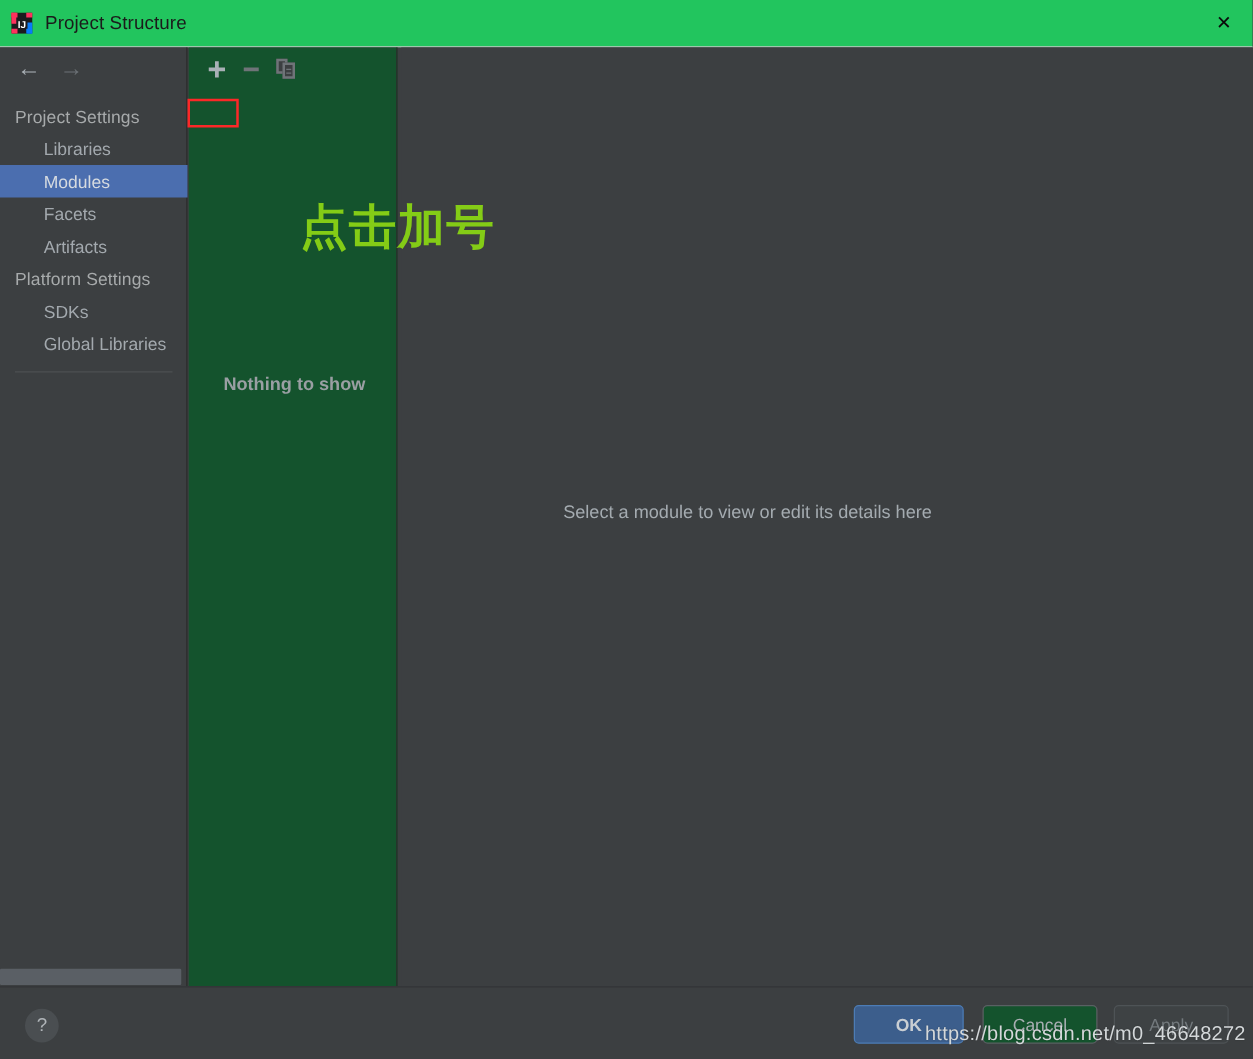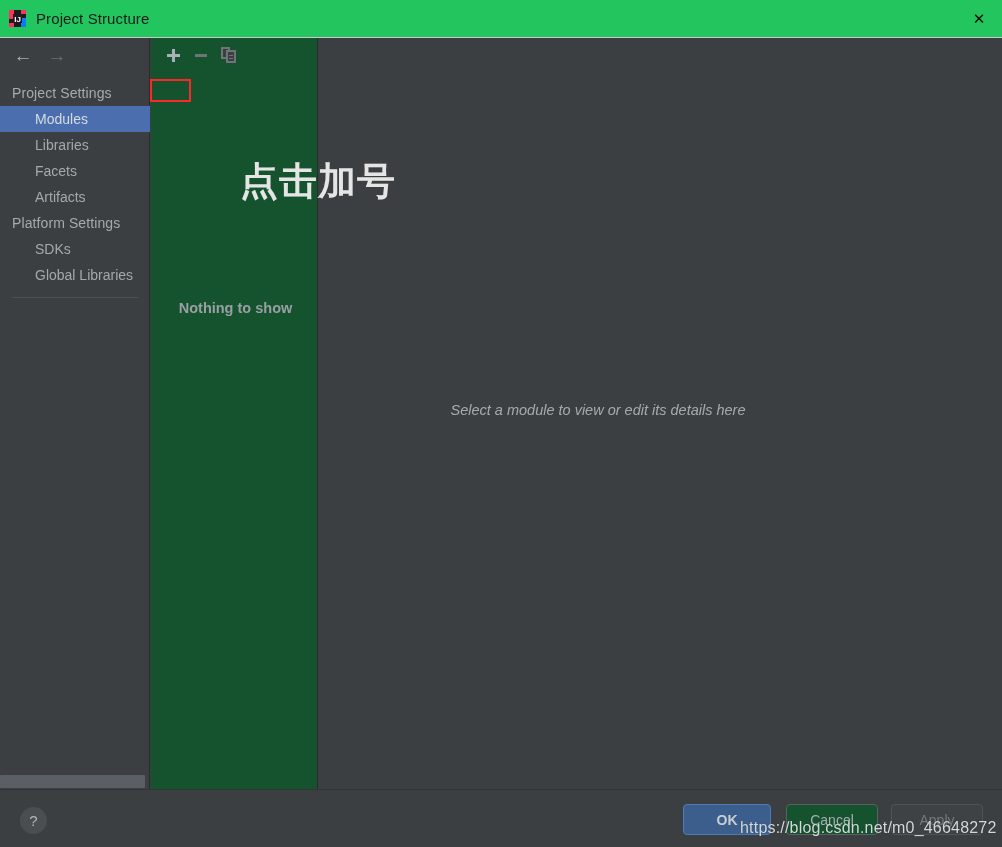--- a/index.html
+++ b/index.html
@@ -256,32 +256,31 @@
   }
   .right-hint {
     position: absolute;
     left: 0;
     top: 364px;
     width: 554px;
     text-align: center;
     font-size: 14.5px;
     color: #a4abb0;
     white-space: nowrap;
-    font-style: italic;
   }
 
   
   .annotation {
     position: absolute;
     left: 240px;
     top: 118px;
     font-family: Liberation Mono, monospace;
     font-size: 38px;
     font-weight: bold;
-    color: #e5e5e5;
+    color: #84cc16;
     letter-spacing: 1px;
     white-space: nowrap;
     z-index: 25;
   }
 
   
   .footer {
     position: absolute;
     left: 0; top: 789px;
     width: 1002px;
@@ -374,22 +373,22 @@
 
   <div class="dialog-body">
 
     <div class="sidebar">
       <div class="nav-arrows">
         <div class="nav-arrow back">←</div>
         <div class="nav-arrow fwd">→</div>
       </div>
       <div class="nav-list" id="nav-list">
           <div class="nav-group">Project Settings</div>
+          <div class="nav-item">Libraries</div>
           <div class="nav-item selected">Modules</div>
-          <div class="nav-item">Libraries</div>
           <div class="nav-item">Facets</div>
           <div class="nav-item">Artifacts</div>
           <div class="nav-group">Platform Settings</div>
           <div class="nav-item">SDKs</div>
           <div class="nav-item">Global Libraries</div>
           <div class="nav-sep"></div>
         </div>
       <div class="sb-hscroll"></div>
     </div>
 

